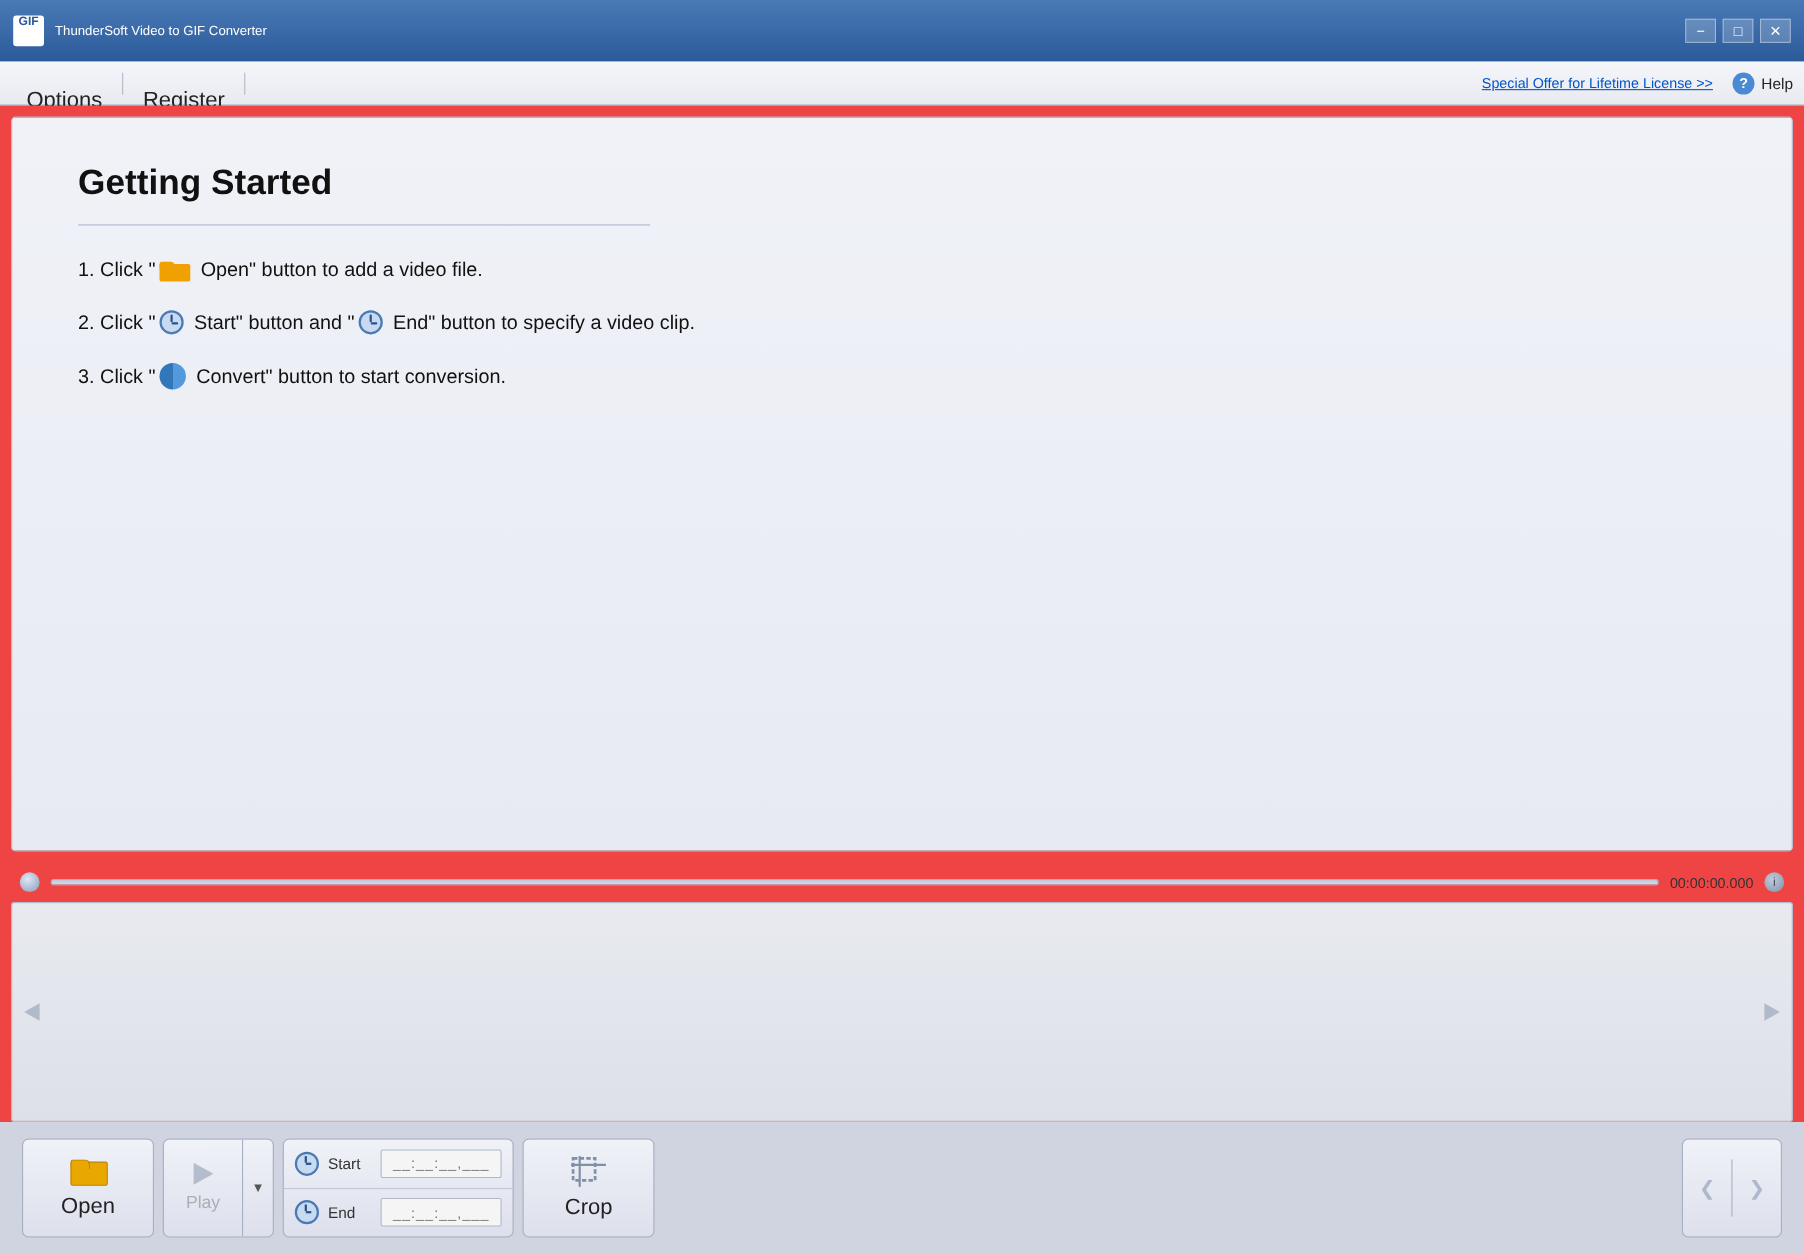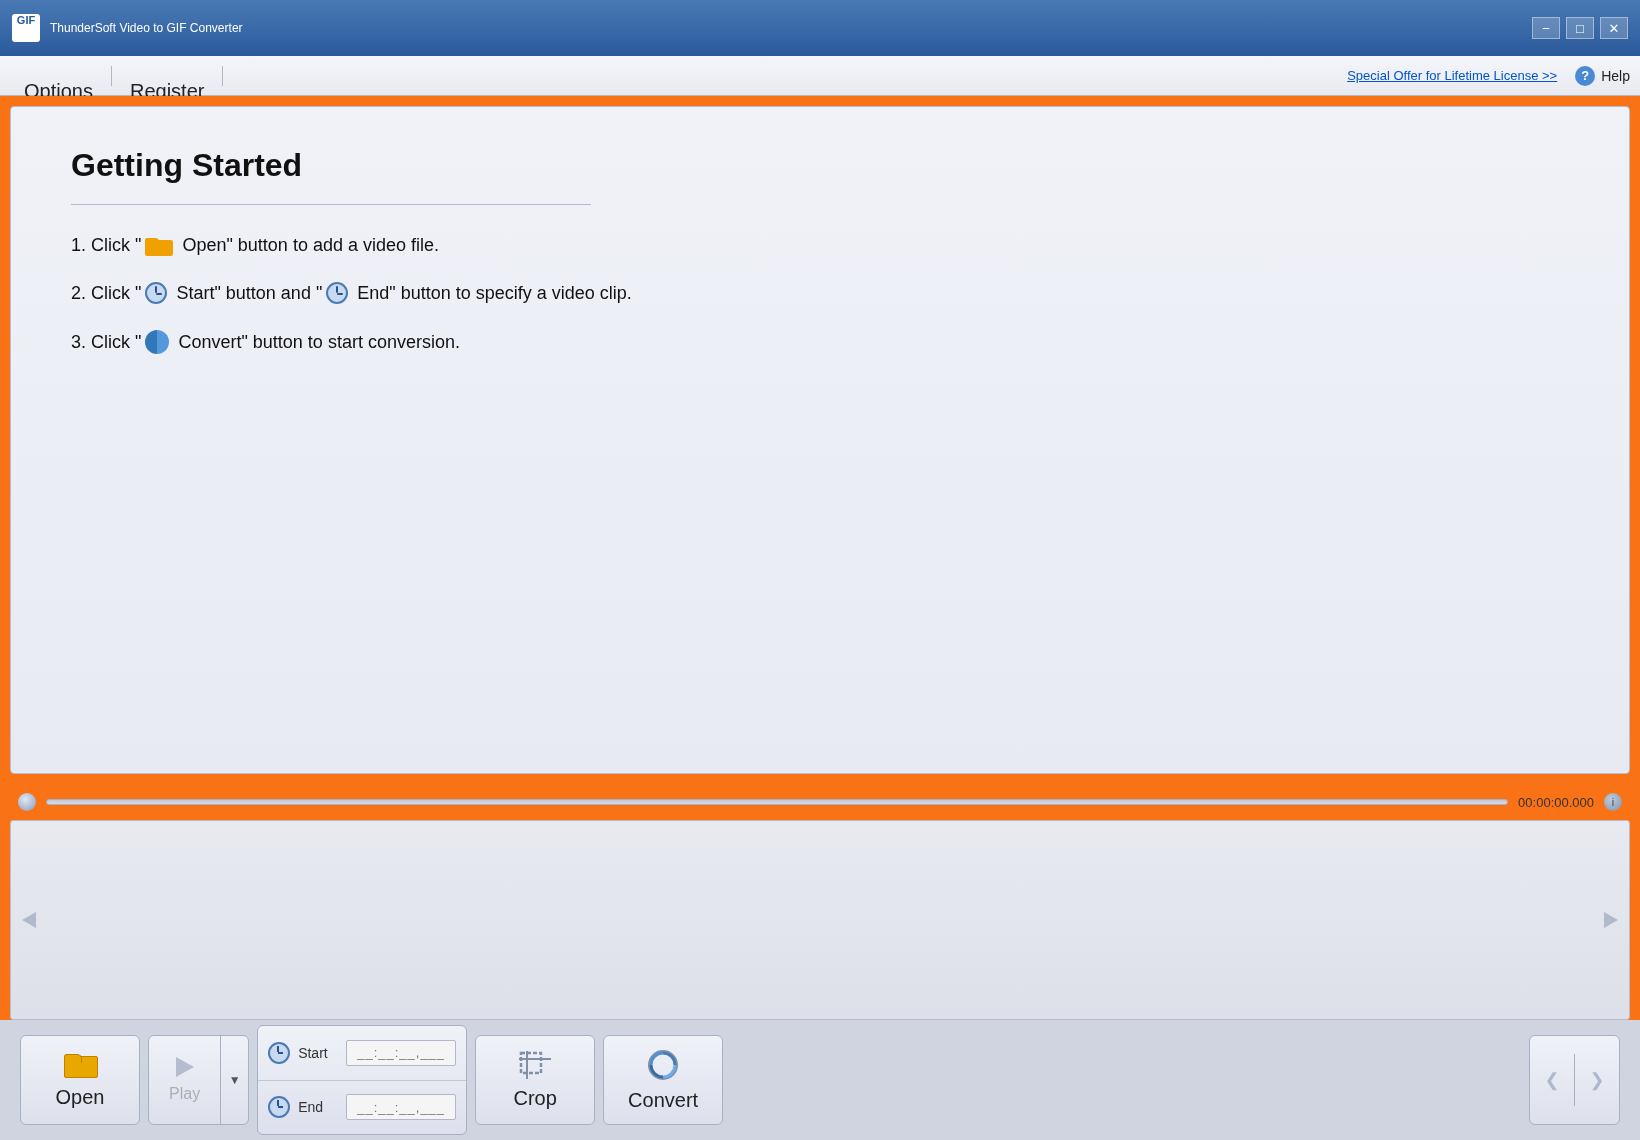--- a/index.html
+++ b/index.html
@@ -112,21 +112,21 @@
       display: flex;
       align-items: center;
       justify-content: center;
     }
 
     
     .main-content {
       flex: 1;
       display: flex;
       flex-direction: column;
-      background: #f97316;
+      background: #ef4444;
       overflow: hidden;
     }
 
     
     .getting-started-panel {
       flex: 1;
       background: linear-gradient(to bottom, #f0f2f8, #e8eaf2);
       margin: 10px;
       border: 1px solid #b8bcd0;
       border-radius: 4px;
@@ -390,21 +390,21 @@
       justify-content: center;
       cursor: pointer;
       font-size: 12px;
       color: #555;
     }
 
     
     .startend-group {
       display: flex;
       flex-direction: column;
-      height: 110px;
+      height: 90px;
       background: linear-gradient(to bottom, #f0f2f8, #dde0ec);
       border: 1px solid #a8b0c4;
       border-radius: 6px;
       overflow: hidden;
     }
     .startend-row {
       flex: 1;
       display: flex;
       align-items: center;
       padding: 0 10px;
@@ -614,30 +614,20 @@
     <div class="toolbar-btn">
       <svg width="32" height="28" viewBox="0 0 32 28">
         <rect x="2" y="2" width="20" height="20" fill="none" stroke="#8090a8" stroke-width="2.5" stroke-dasharray="4,2"></rect>
         <line x1="0" y1="8" x2="32" y2="8" stroke="#8090a8" stroke-width="2"></line>
         <line x1="8" y1="0" x2="8" y2="28" stroke="#8090a8" stroke-width="2"></line>
       </svg>
       <span class="toolbar-btn-label">Crop</span>
     </div>
 
 
-    <div class="toolbar-btn">
-      <svg width="32" height="32" viewBox="0 0 32 32">
-        <circle cx="16" cy="16" r="14" fill="none" stroke="#8090a8" stroke-width="2"></circle>
-        <path d="M16 4 A12 12 0 0 1 28 16" fill="none" stroke="#4a7ab5" stroke-width="3"></path>
-        <path d="M28 16 A12 12 0 0 1 16 28" fill="none" stroke="#6aaced" stroke-width="3"></path>
-        <path d="M16 28 A12 12 0 0 1 4 16" fill="none" stroke="#3a6aaa" stroke-width="3"></path>
-        <path d="M4 16 A12 12 0 0 1 16 4" fill="none" stroke="#5090d0" stroke-width="3"></path>
-      </svg>
-      <span class="toolbar-btn-label">Convert</span>
-    </div>
 
     <div style="flex:1"></div>
     <div class="nav-arrows">
       <div class="nav-arrow-btn disabled">❮</div>
       <div class="nav-arrow-sep"></div>
       <div class="nav-arrow-btn disabled">❯</div>
     </div>
 
   </div>
 </div>

